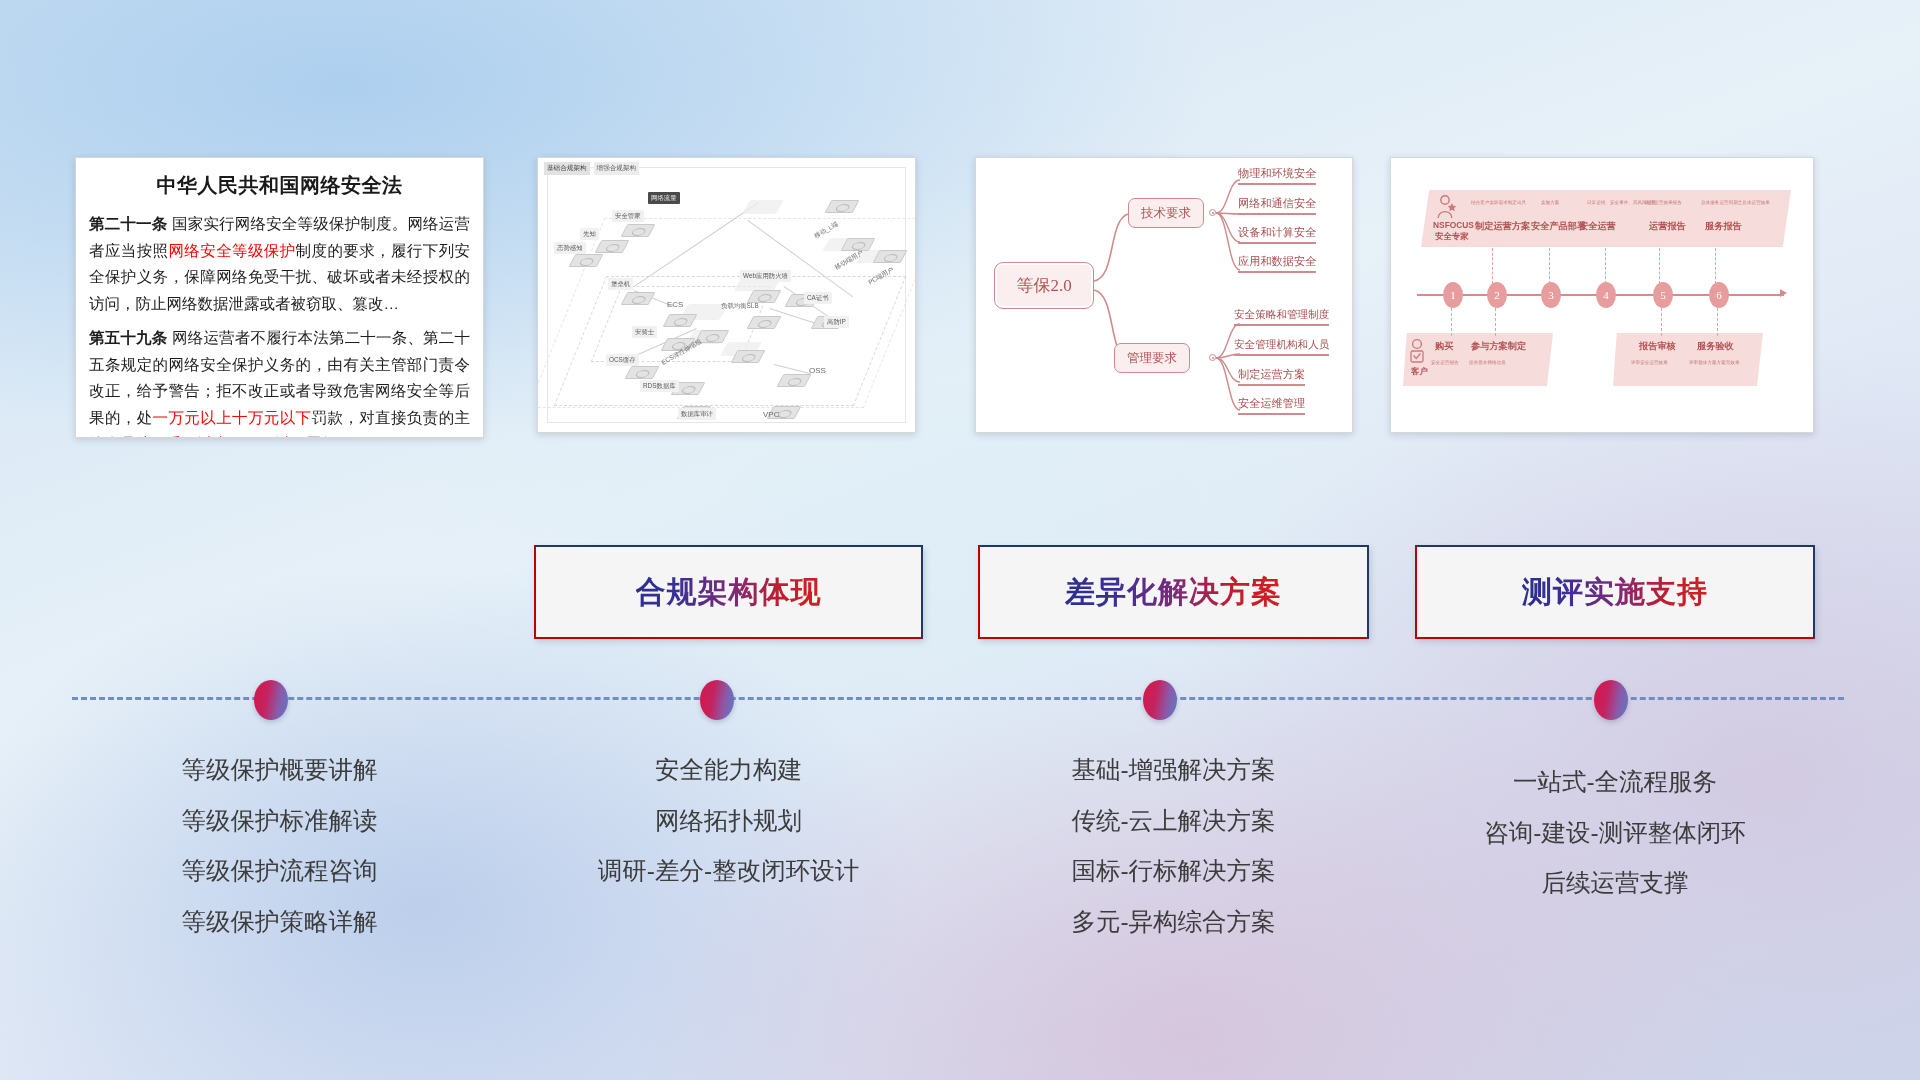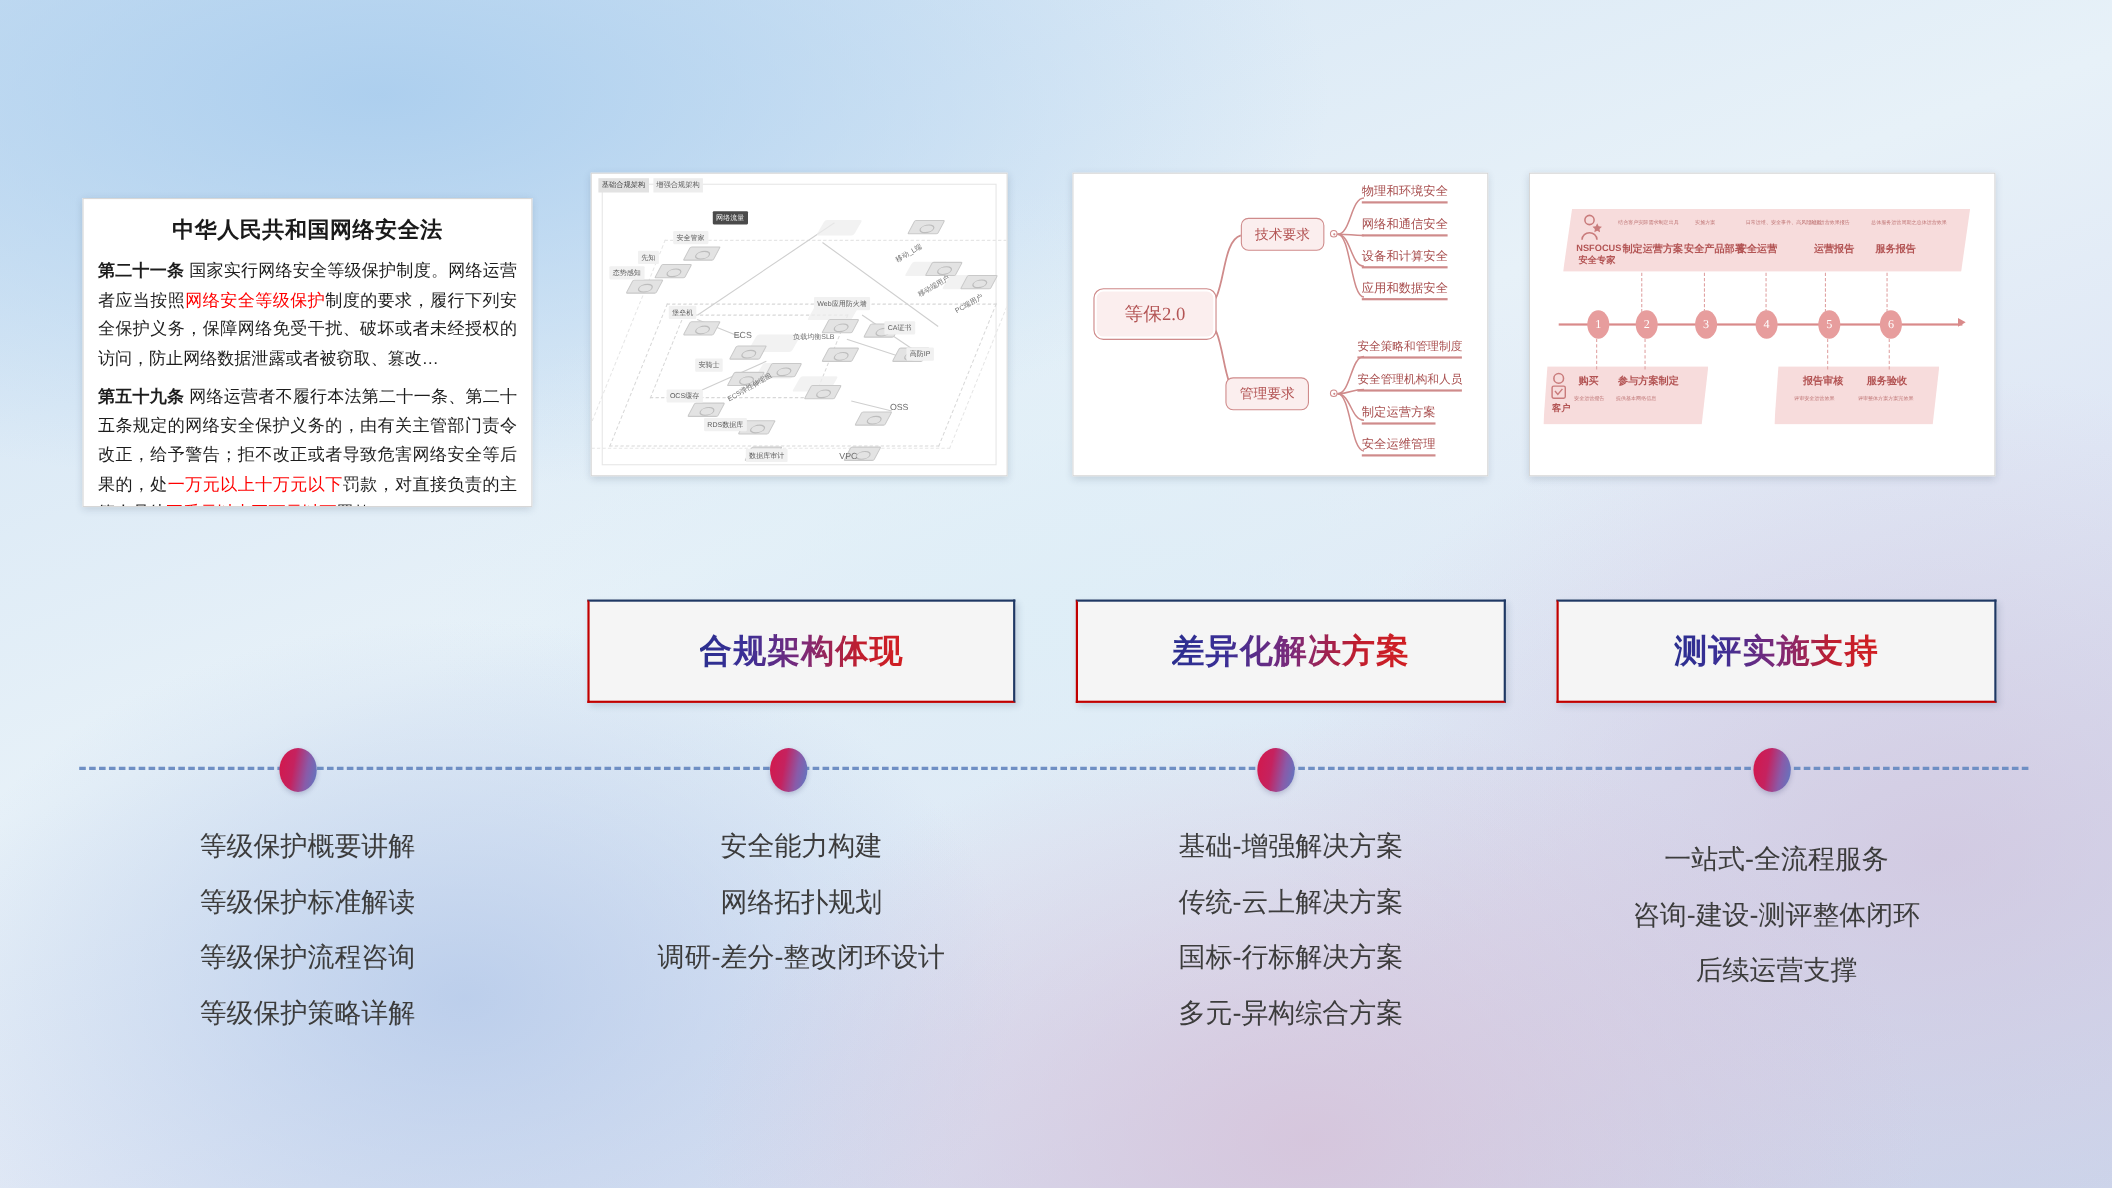--- a/index.html
+++ b/index.html
@@ -15,21 +15,21 @@
       linear-gradient(160deg,#cfe2f3 0%,#dceaf6 22%,#e7f1f8 42%,#dfe7f5 62%,#d7dff1 80%,#ccd8ed 100%);
     position:relative;
   }
   
   .cards{ position:absolute; top:150px; left:0; width:1920px; height:290px; }
   .card{
     position:absolute; background:#fff; border:1px solid #d7d7d7;
     box-shadow:0 2px 7px rgba(40,60,90,.18);
     overflow:hidden;
   }
-  #card1{ left:75px;  top:7px;  width:409px; height:281px;margin-top:23px; }
+  #card1{ left:75px;  top:7px;  width:409px; height:281px; }
   #card2{ left:537px; top:7px;  width:379px; height:276px; }
   #card3{ left:975px; top:7px;  width:378px; height:276px; }
   #card4{ left:1390px;top:7px;  width:424px; height:276px; }
 
   
   .law-title{ text-align:center; font-weight:bold; font-size:20px; color:#1a1a1a;
               margin:14px 0 12px; letter-spacing:.5px;}
   .law-p{ font-size:15.5px; line-height:26.5px; color:#1d1d1d; padding:0 13px; text-align:justify;
           text-justify:inter-ideograph;}
   .law-p + .law-p{ margin-top:8px; }
@@ -56,21 +56,21 @@
   .plate{ position:absolute; background:#eee; opacity:.75;
           transform:skewX(-30deg); border-radius:2px;}
   .dashreg{ position:absolute; border:1px dashed #d8d8d8; }
   .aline{ position:absolute; background:#cfcfcf; height:1px; transform-origin:0 0;}
 
   
   .mind{ position:relative; width:100%; height:100%; background:#fff; }
   .mnode{ position:absolute; border:1.6px solid #cf8b8b; background:#fbeeee;
           color:#b35454; border-radius:7px; display:flex; align-items:center;
           justify-content:center; font-family:"Liberation Serif","DejaVu Serif",serif;}
-  .mroot{ left:18px; top:104px; width:112px; height:47px; font-size:17px; border-radius:9px;
+  .mroot{ left:18px; top:104px; width:100px; height:47px; font-size:17px; border-radius:9px;
           box-shadow:0 0 0 2px #fff inset;}
   .mbr{ width:76px; height:30px; font-size:12.5px;}
   .mb1{ left:152px; top:40px;}
   .mb2{ left:138px; top:185px;}
   .mleaf{ position:absolute; font-size:11.2px; color:#a84e4e;
           font-family:"Liberation Serif","DejaVu Serif",serif; white-space:nowrap;
           padding-bottom:2px; border-bottom:2px solid #cf8b8b;}
   .mdot{ position:absolute; width:7px; height:7px; border:1.3px solid #cf8b8b;
          border-radius:50%; background:#fff;}
   .mdot:after{content:"";position:absolute;left:1.7px;top:1.7px;width:2.7px;height:2.7px;

